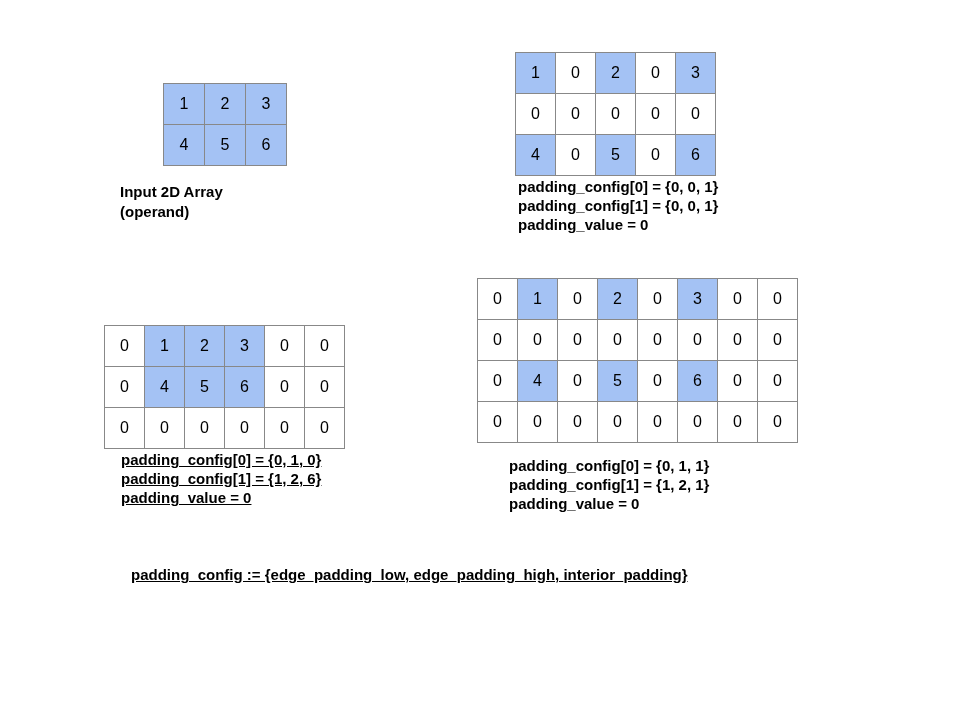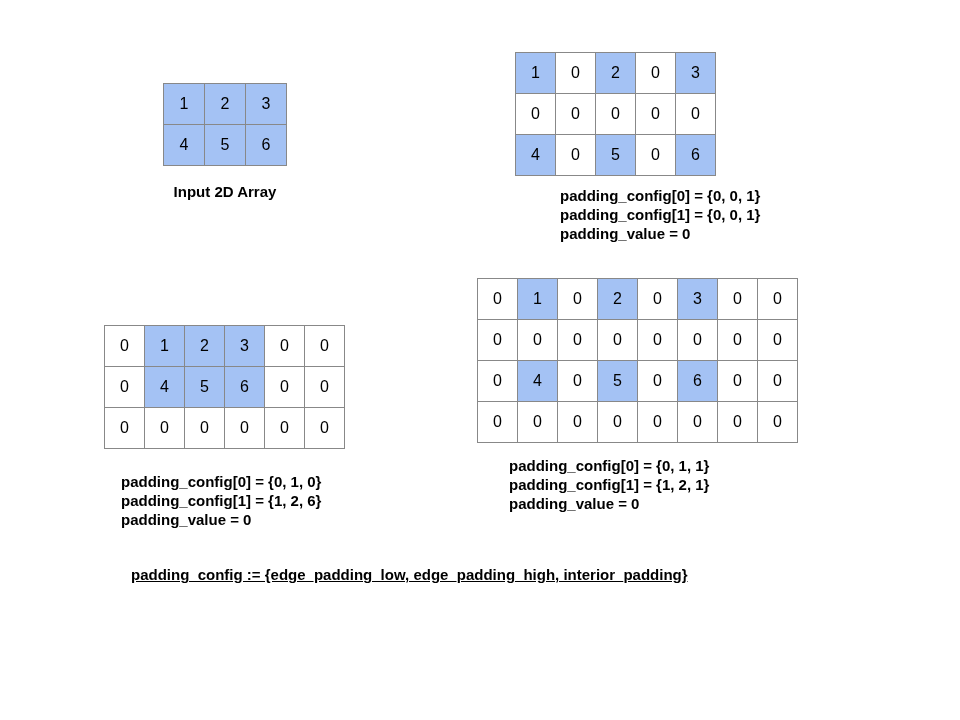--- a/index.html
+++ b/index.html
@@ -29,41 +29,42 @@
   }
   .cell.filled { background: var(--filled, #a4c2f4); }
   .caption {
     position: absolute;
     font-size: 15px;
     font-weight: bold;
     line-height: 19px;
     color: var(--text, #000);
     white-space: nowrap;
   }
-  .caption.center { text-align: center; white-space: normal; }
+  .caption.center { white-space: normal; }
   .caption.center div { line-height: 20px; }
 </style>
 </head>
 <body>
 
 <div class="grid" style="left:163px; top:83px; --cw:41px; --ch:41px;">
     <div class="grid-row">
       <div class="cell filled">1</div>
       <div class="cell filled">2</div>
       <div class="cell filled">3</div>
     </div>
     <div class="grid-row">
       <div class="cell filled">4</div>
       <div class="cell filled">5</div>
       <div class="cell filled">6</div>
     </div>
   </div>
 
 <div class="caption center" style="left:120px; top:182px; width:210px;">
   <div>Input 2D Array</div>
+  <div>(operand)</div>
 </div>
 
 <div class="grid" style="left:515px; top:52px;">
     <div class="grid-row">
       <div class="cell filled">1</div>
       <div class="cell">0</div>
       <div class="cell filled">2</div>
       <div class="cell">0</div>
       <div class="cell filled">3</div>
     </div>
@@ -76,21 +77,21 @@
     </div>
     <div class="grid-row">
       <div class="cell filled">4</div>
       <div class="cell">0</div>
       <div class="cell filled">5</div>
       <div class="cell">0</div>
       <div class="cell filled">6</div>
     </div>
   </div>
 
-<div class="caption" style="left:518px; top:186px;margin-left:42px;">
+<div class="caption" style="left:518px; top:177px;">
   <div>padding_config[0] = {0, 0, 1}</div>
   <div>padding_config[1] = {0, 0, 1}</div>
   <div>padding_value = 0</div>
 </div>
 
 <div class="grid" style="left:104px; top:325px;">
     <div class="grid-row">
       <div class="cell">0</div>
       <div class="cell filled">1</div>
       <div class="cell filled">2</div>
@@ -109,21 +110,21 @@
     <div class="grid-row">
       <div class="cell">0</div>
       <div class="cell">0</div>
       <div class="cell">0</div>
       <div class="cell">0</div>
       <div class="cell">0</div>
       <div class="cell">0</div>
     </div>
   </div>
 
-<div class="caption" style="left:121px; top:472px;">
+<div class="caption" style="left:121px; top:450px;text-decoration:underline;">
   <div>padding_config[0] = {0, 1, 0}</div>
   <div>padding_config[1] = {1, 2, 6}</div>
   <div>padding_value = 0</div>
 </div>
 
 <div class="grid" style="left:477px; top:278px;">
     <div class="grid-row">
       <div class="cell">0</div>
       <div class="cell filled">1</div>
       <div class="cell">0</div>

